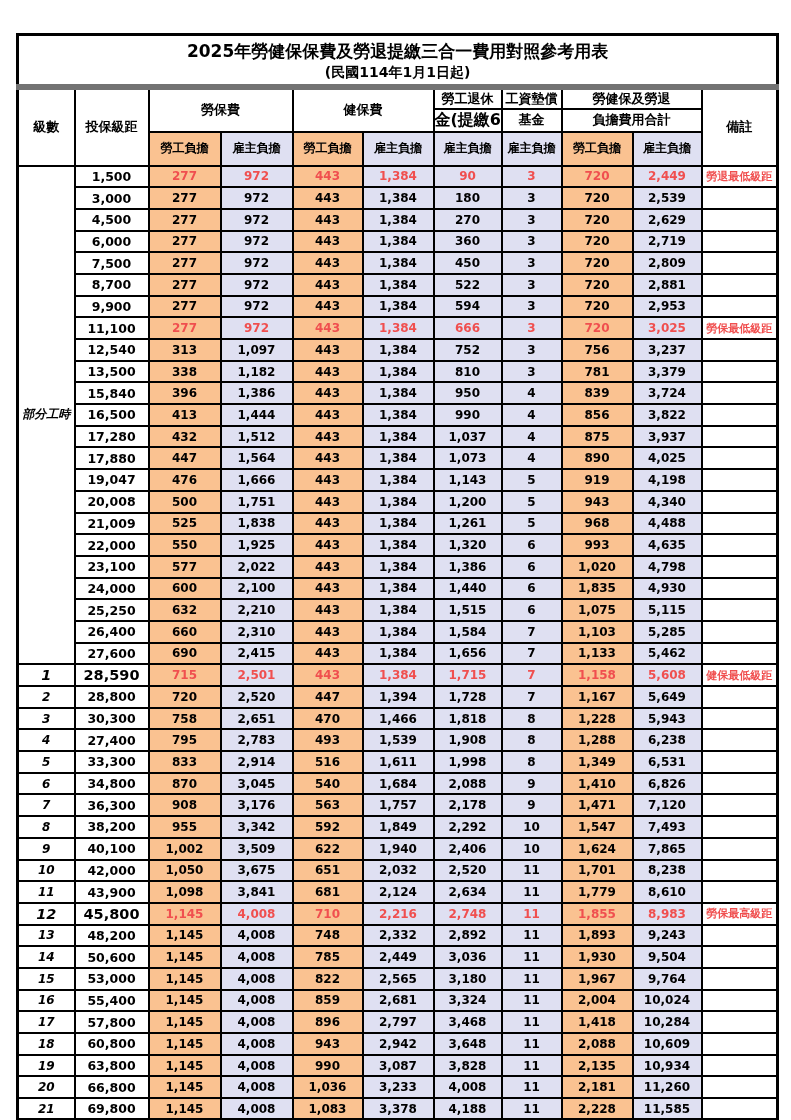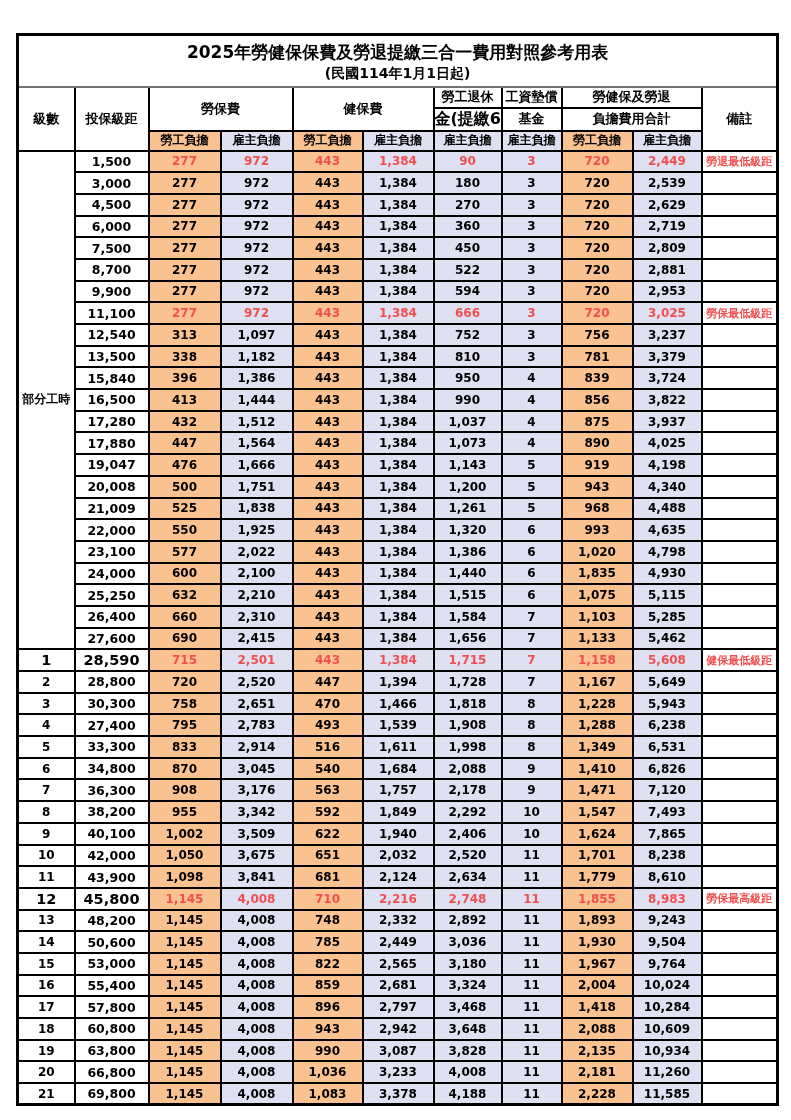--- a/index.html
+++ b/index.html
@@ -18,34 +18,34 @@
     border:3px solid #000;
   }
   th, td {
     border:2px solid #000;
     text-align:center;
     vertical-align:middle;
     overflow:hidden;
     white-space:nowrap;
   }
   
-  .title-cell { height:52px; background:#fff; border-bottom:2px solid #737373; }
+  .title-cell { height:52px; background:#fff; border-bottom:6px solid #737373; }
   .title-main { font-size:17px; font-weight:bold; line-height:1.45; }
   .title-sub  { font-size:14px; font-weight:bold; line-height:1.2; }
   
   thead th { font-weight:bold; background:#fff; }
   tr.h-a th, tr.h-b th { height:21px; font-size:13px; }
   tr.h-b th.small { font-size:16px; }
-  tr.h-c th { height:20px; font-size:12px; }
+  tr.h-c th { height:34px; font-size:12px; }
   th.c-emp, td.c-emp { background:#FAC291; }
   th.c-er,  td.c-er  { background:#DFE0F2; }
   
   tbody td { height:21.7px; font-size:12px; font-weight:600; }
   tbody td.bracket { font-size:12.5px; }
-  tbody td.level   { font-size:12px; }
+  tbody td.level   { font-size:12px;font-style:italic; }
   tbody tr.boldrow td.bracket,
   tbody tr.boldrow td.level { font-size:14.5px; font-weight:bold; }
   tbody tr.redrow td.val { color:#F04F4F; }
   td.note { font-size:11px; color:#F04F4F; font-weight:bold; padding:0 1px; }
   td.parttime { background:#fff; font-size:13px; font-weight:600; white-space:normal; }
 </style>
 </head>
 <body>
 
 <div class="page">

